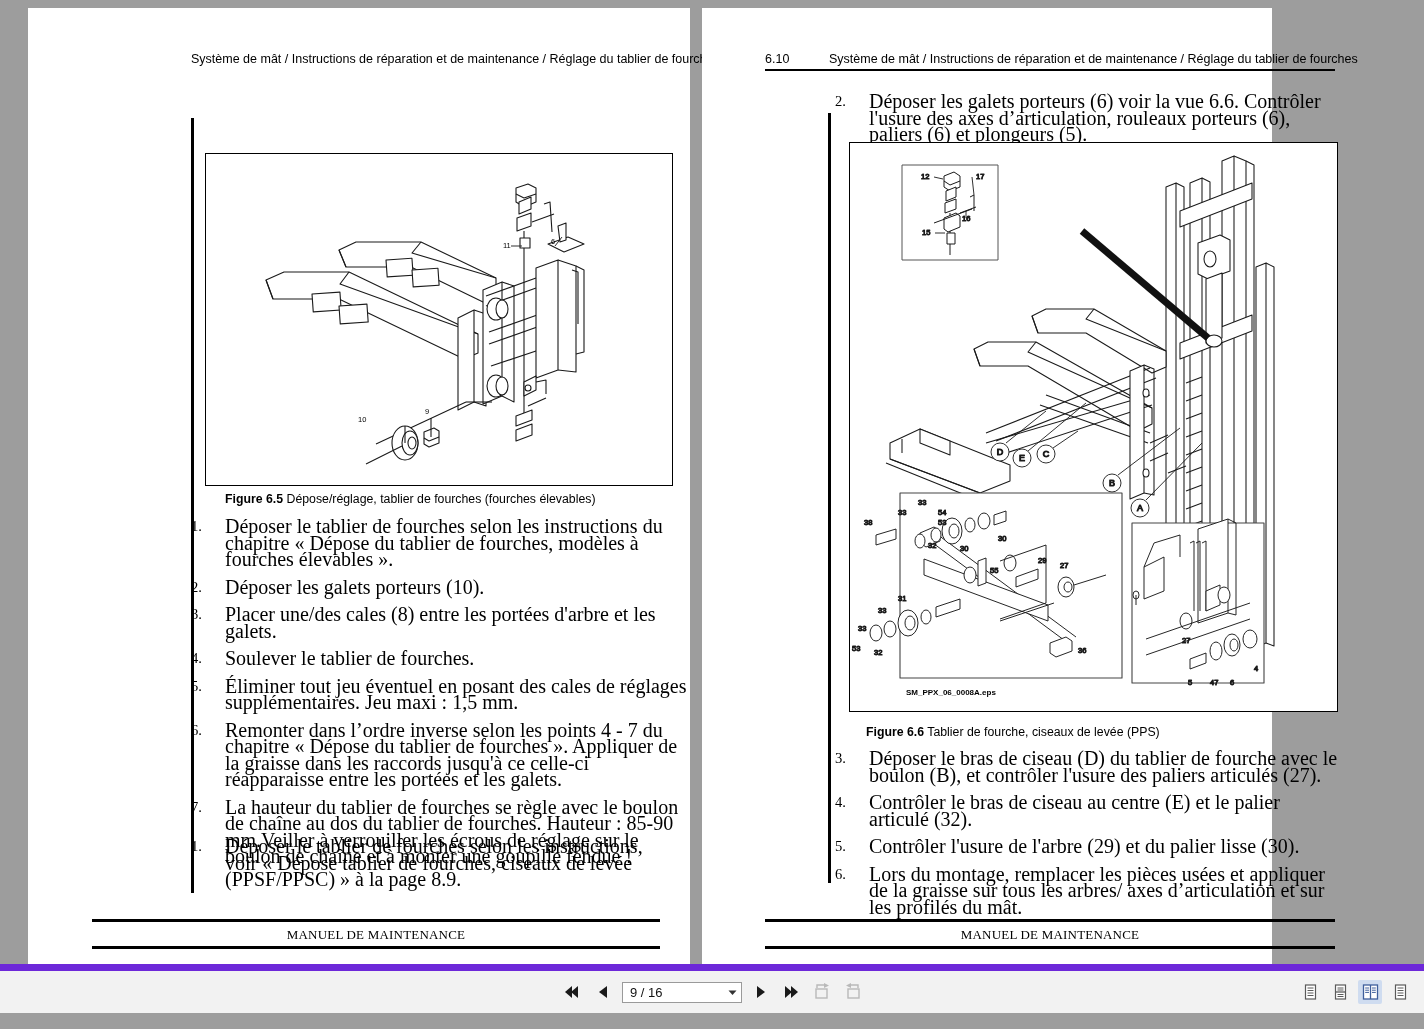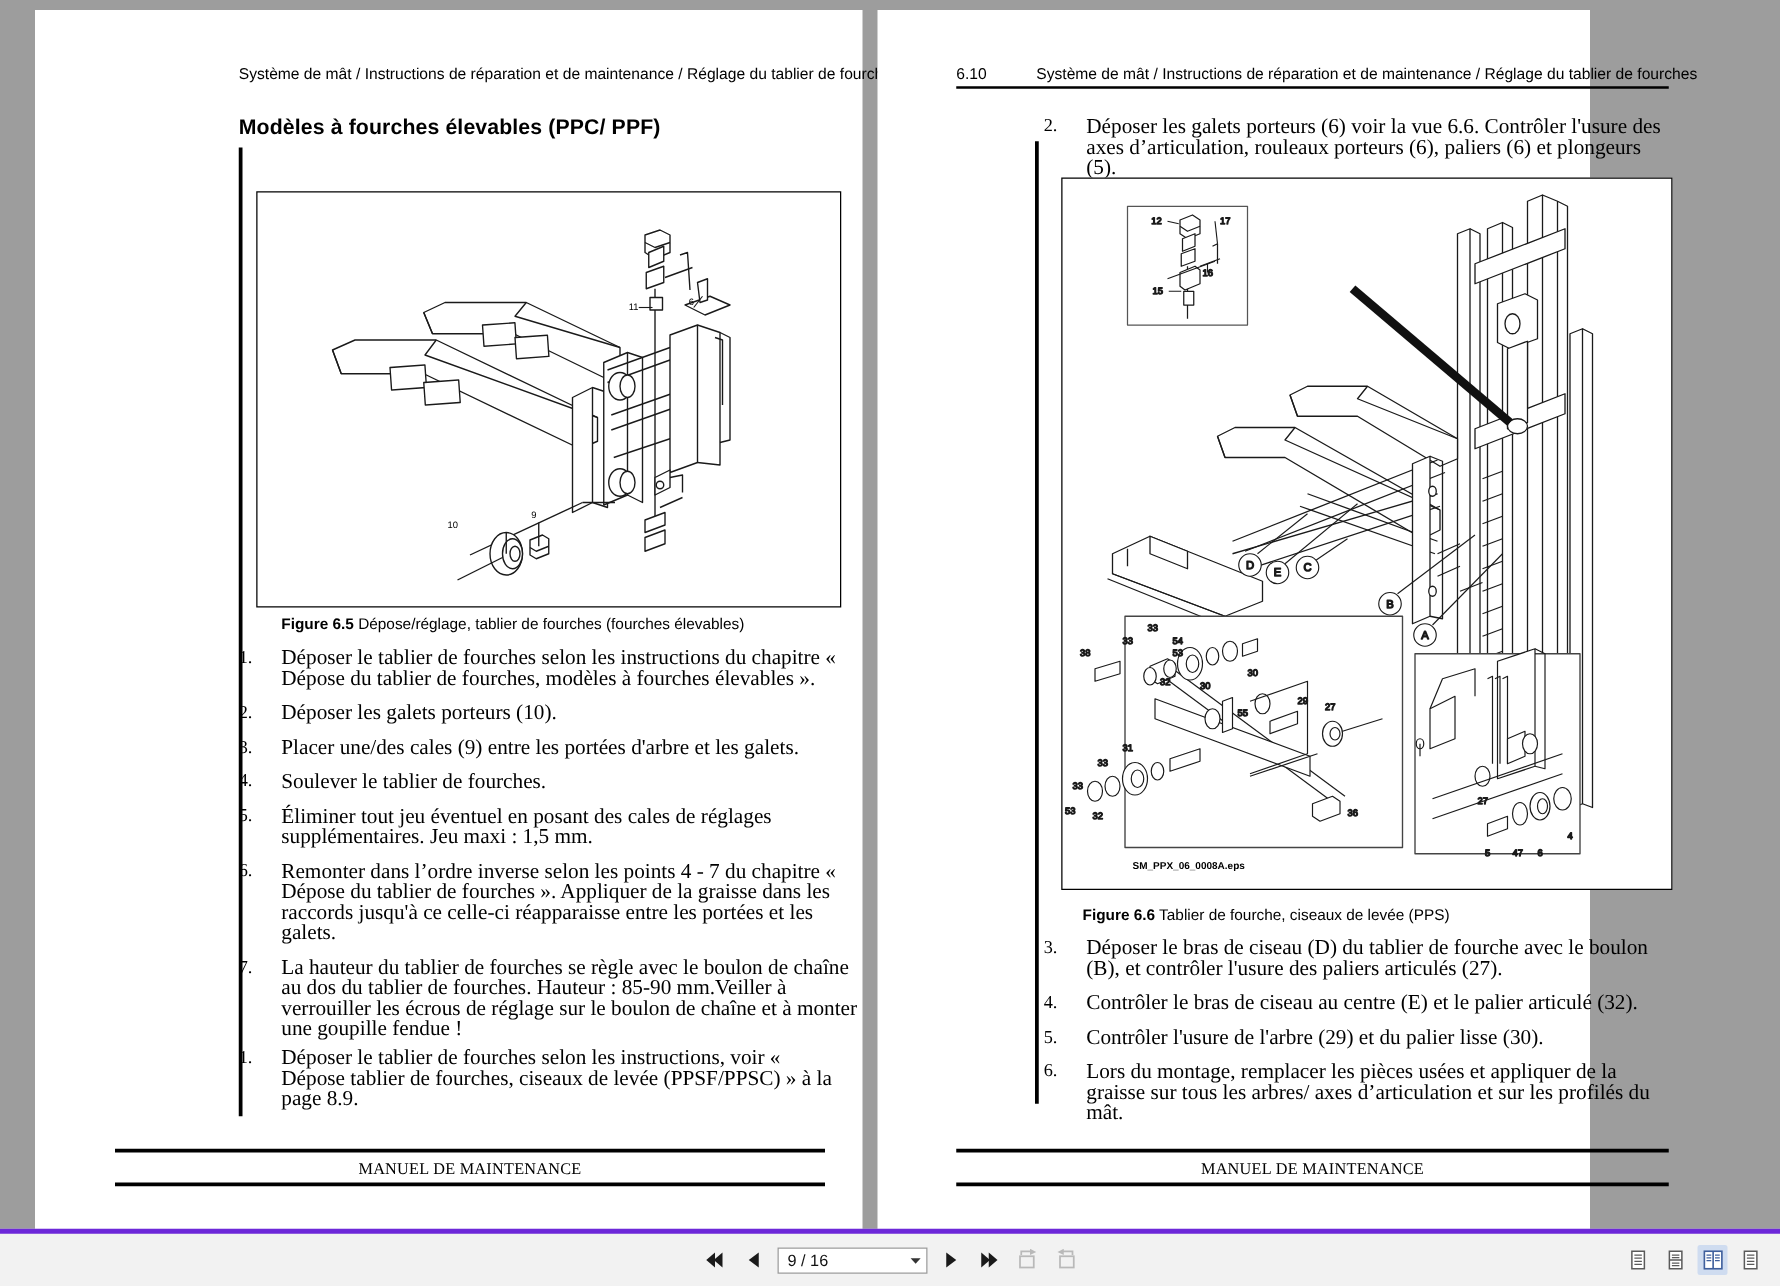--- a/index.html
+++ b/index.html
@@ -44,38 +44,38 @@
   .figcap{position:absolute;font-size:12.3px;color:#000;white-space:nowrap;text-align:center;}
   .figcap b{font-weight:bold;}
   .cap1{left:197px;top:484px;}
 
   
   .list{position:absolute;}
   .li{position:relative;display:block;margin-bottom:11px;}
   .li .num{position:absolute;left:0;top:0;width:26px;text-align:left;
            font-family:"Liberation Serif", serif;font-size:14.6px;color:#000;}
   .li .txt{display:block;margin-left:34px;font-family:"Liberation Serif", serif;
-           font-size:17px;line-height:16.5px;color:#000;}
+           font-size:20px;line-height:16.5px;color:#000;}
 
   .list-1{left:163px;top:510px;width:500px;}
   .list-2{left:163px;top:830px;width:480px;}
   .list-3{left:835px;top:85px;width:500px;}
   .list-4{left:835px;top:742px;width:505px;}
 
   
   .footer{position:absolute;}
   .foot-rule-top{position:absolute;height:2.5px;background:#000;}
   .foot-rule-bot{position:absolute;height:2.5px;background:#000;}
   .foot-txt{position:absolute;font-family:"Liberation Serif", serif;
             font-size:13px;text-align:center;color:#000;letter-spacing:.2px;}
 
   
   .toolbar{
-    position:absolute;left:0;bottom:0;width:1424px;height:42px;
-    background:#f2f2f2;border-top:4px solid #6d28d9;
+    position:absolute;left:0;bottom:16px;width:1424px;height:42px;
+    background:#f2f2f2;border-top:7px solid #6d28d9;
     display:flex;align-items:center;
   }
   .tb-center{position:absolute;left:0;right:0;margin:0 auto;width:300px;
              display:flex;align-items:center;justify-content:center;gap:9px;}
   .tb-right{position:absolute;right:12px;display:flex;align-items:center;gap:6px;}
   .tb-btn{width:22px;height:24px;display:flex;align-items:center;justify-content:center;
           cursor:default;}
   .tb-btn svg{display:block;}
   .pagebox{
     width:125px;height:21px;background:#fff;border:1px solid #9a9a9a;
@@ -92,21 +92,20 @@
 
 <div class="viewer">
 
   <div class="pages">
 
     <div class="page left">
       <div class="page-inner">
 
         <div class="hdr hdr-left">Système de mât / Instructions de réparation et de maintenance / Réglage du tablier de fourches</div>
 
-        <h1 class="sec sec-1">Modèles à fourches élevables (PPC/ PPF)</h1>
 
         <div class="chbar" style="left:163px;top:110px;height:775px;"></div>
 
         <div class="figbox fig1">
           <svg width="464" height="329" viewBox="0 0 464 329">
             <g fill="none" stroke="#1a1a1a" stroke-width="1.1" stroke-linejoin="round">
 
               <path d="M133 96 L150 88 L215 88 L290 124 L290 142 L277 148 L205 113 L140 113 Z" fill="#fff"></path>
               <path d="M133 96 L140 113"></path>
               <path d="M215 88 L206 99 L290 124"></path>
@@ -197,21 +196,21 @@
           <div class="li">
             <span class="num">1.</span>
             <span class="txt">Déposer le tablier de fourches selon les instructions du chapitre « Dépose du tablier de fourches, modèles à fourches élevables ».</span>
           </div>
           <div class="li">
             <span class="num">2.</span>
             <span class="txt">Déposer les galets porteurs (10).</span>
           </div>
           <div class="li">
             <span class="num">3.</span>
-            <span class="txt">Placer une/des cales (9) entre les portées d'arbre et les galets.</span>
+            <span class="txt">Placer une/des cales (8) entre les portées d'arbre et les galets.</span>
           </div>
           <div class="li">
             <span class="num">4.</span>
             <span class="txt">Soulever le tablier de fourches.</span>
           </div>
           <div class="li">
             <span class="num">5.</span>
             <span class="txt">Éliminer tout jeu éventuel en posant des cales de réglages supplémentaires. Jeu maxi : 1,5 mm.</span>
           </div>
           <div class="li">

